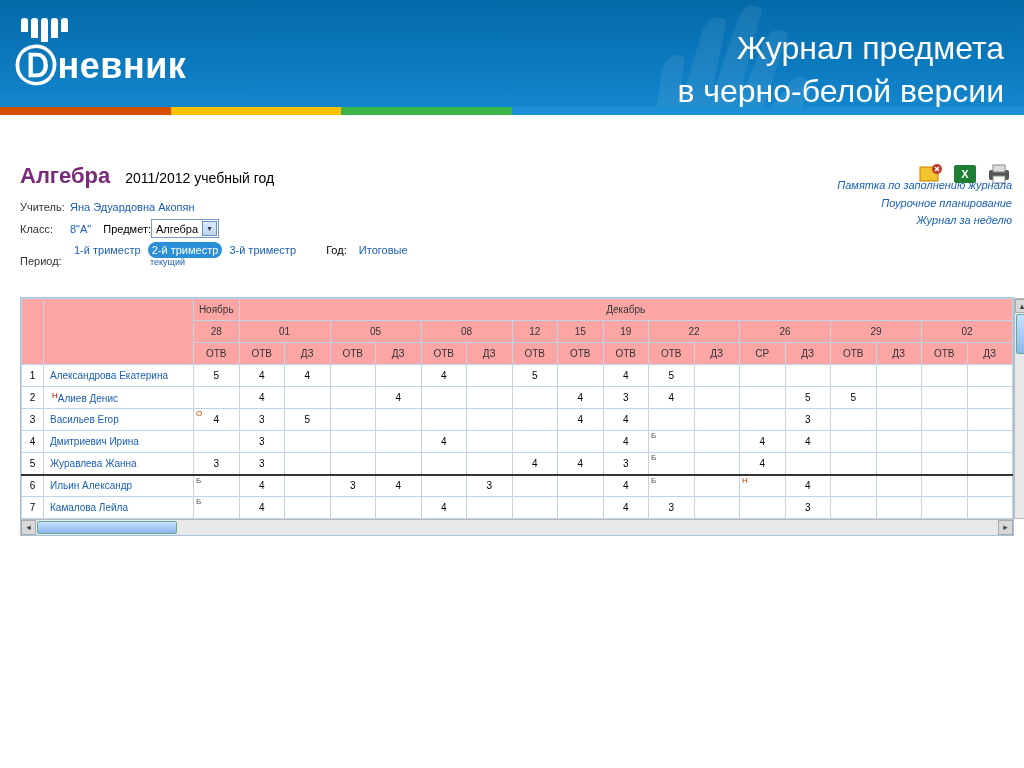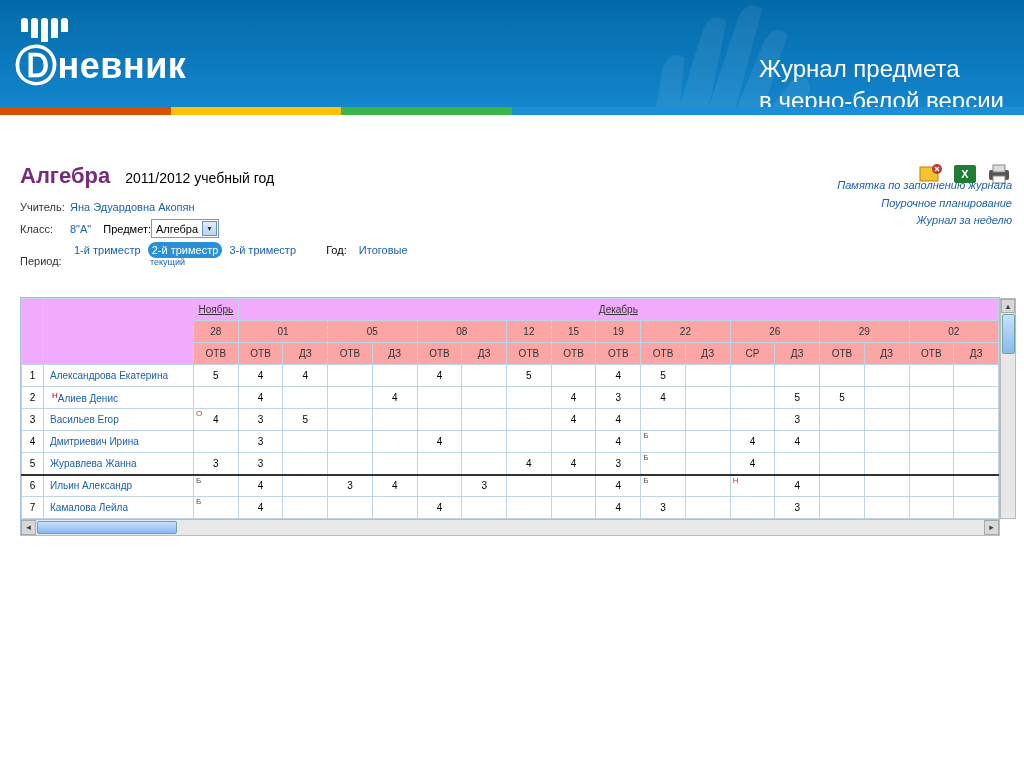--- a/index.html
+++ b/index.html
@@ -3,47 +3,47 @@
 <meta charset="utf-8">
 <style>
   * { box-sizing: border-box; margin: 0; padding: 0; }
   body { font-family: Arial, sans-serif; font-size: 11px; background: #fff; width: 1024px; height: 768px; overflow: hidden; }
   .banner { height: 115px; background: linear-gradient(to bottom, #036aa8 0%, #0d7bc0 60%, #1588cf 100%); position: relative; color: #fff; }
   .logo-block { position: absolute; left: 15px; top: 18px; }
   .logo-hand { display:flex; gap:3px; margin-left: 6px; margin-bottom:-4px; }
   .logo-hand span { width: 7px; background:#fff; border-radius: 3px 3px 0 0; display:inline-block; }
   .logo-name { font-size: 36px; font-weight: bold; letter-spacing: 0.5px; }
   .logo-sub { font-size: 16px; letter-spacing: 0.5px; margin-top: 14px; opacity:0.95; }
-  .banner-title { position:absolute; right:20px; top:53px; text-align:left; font-size: 24px; line-height:1.35; font-weight:300; }
+  .banner-title { position:absolute; right:20px; top:27px; text-align:right; font-size: 32px; line-height:1.35; font-weight:300; }
   .accent-bar { position:absolute; bottom:0; left:0; right:0; height:8px; display:flex; }
   .accent-bar div:nth-child(1){ flex:1; background:#d94f00; }
   .accent-bar div:nth-child(2){ flex:1; background:#ffc107; }
   .accent-bar div:nth-child(3){ flex:1; background:#3bb44a; }
   .accent-bar div:nth-child(4){ flex:3; background:#1a8fd6; }
   .ghost-hand { position:absolute; right:170px; top:-40px; transform: rotate(15deg); opacity:0.07; }
   .ghost-hand svg { width:260px; height:260px; fill:#fff; }
-  .content { padding: 48px 24px 0 20px; position:relative; }
+  .content { padding: 48px 10px 0 20px; position:relative; }
   .subject-row { display:flex; align-items:baseline; gap:15px; }
   .subject-title { font-size: 22px; color:#7a2a7b; font-weight:bold; }
   .year { font-size:14px; }
   .toolbar-icons { position:absolute; right:12px; top:48px; display:flex; gap:8px; }
   .toolbar-icons .ico { width:26px; height:22px; display:inline-block; }
   .meta { margin-top:12px; font-size:11px; }
   .meta-row { display:flex; align-items:center; gap:0; margin-bottom:6px; }
   .meta-label { width:50px; color:#333; }
   .link { color:#1a5fb4; cursor:pointer; }
   .links-right { position:absolute; right:12px; top:62px; text-align:right; font-size:11px; line-height:1.6; color:#1a5fb4;font-style:italic; }
   .period-tab { padding:2px 4px; color:#1a5fb4; cursor:pointer; }
   .period-tab.active { background:#2a8fd6; color:#fff; border-radius:8px; }
   .period-sub { font-size:9px; color:#1a5fb4; margin-left:0; margin-top:1px; }
   .journal-wrap { margin-top:30px; border:1px solid #a8c0d8; position:relative; }
   table.journal { border-collapse:collapse; width:100%; font-size:10px; table-layout:fixed; }
   table.journal th, table.journal td { border:1px solid #c0d4e8; text-align:center; height:22px; overflow:hidden; }
   table.journal thead th { background:#fca5a5; font-weight:normal; color:#333; padding:2px; }
-  table.journal thead tr:first-child th { background:#f0abfc;text-decoration:underline; }
+  table.journal thead tr:first-child th { background:#fca5a5; }
   .name-col { width:150px; }
   .num-col { width:22px; }
   .name-cell { text-align:left !important; padding-left:6px; color:#1a5fb4; cursor:pointer; white-space:nowrap; overflow:hidden; text-overflow:ellipsis; }
   .name-cell .mark-badge { color:#a00; font-size:8px; vertical-align:super; margin-left:2px; }
   .grade-cell { position:relative; }
   .badge-n { color:#c04000; font-size:8px; position:absolute; top:0; left:2px; }
   .badge-b { color:#555; font-size:8px; position:absolute; top:0; left:2px; }
   .badge-o { color:#c04000; font-size:8px; position:absolute; top:0; left:2px; }
   tbody tr:nth-child(6) td { border-top:2px solid #333; }
   .hscroll { height:16px; background:#e8e8e8; border-top:1px solid #bbb; position:relative; }

